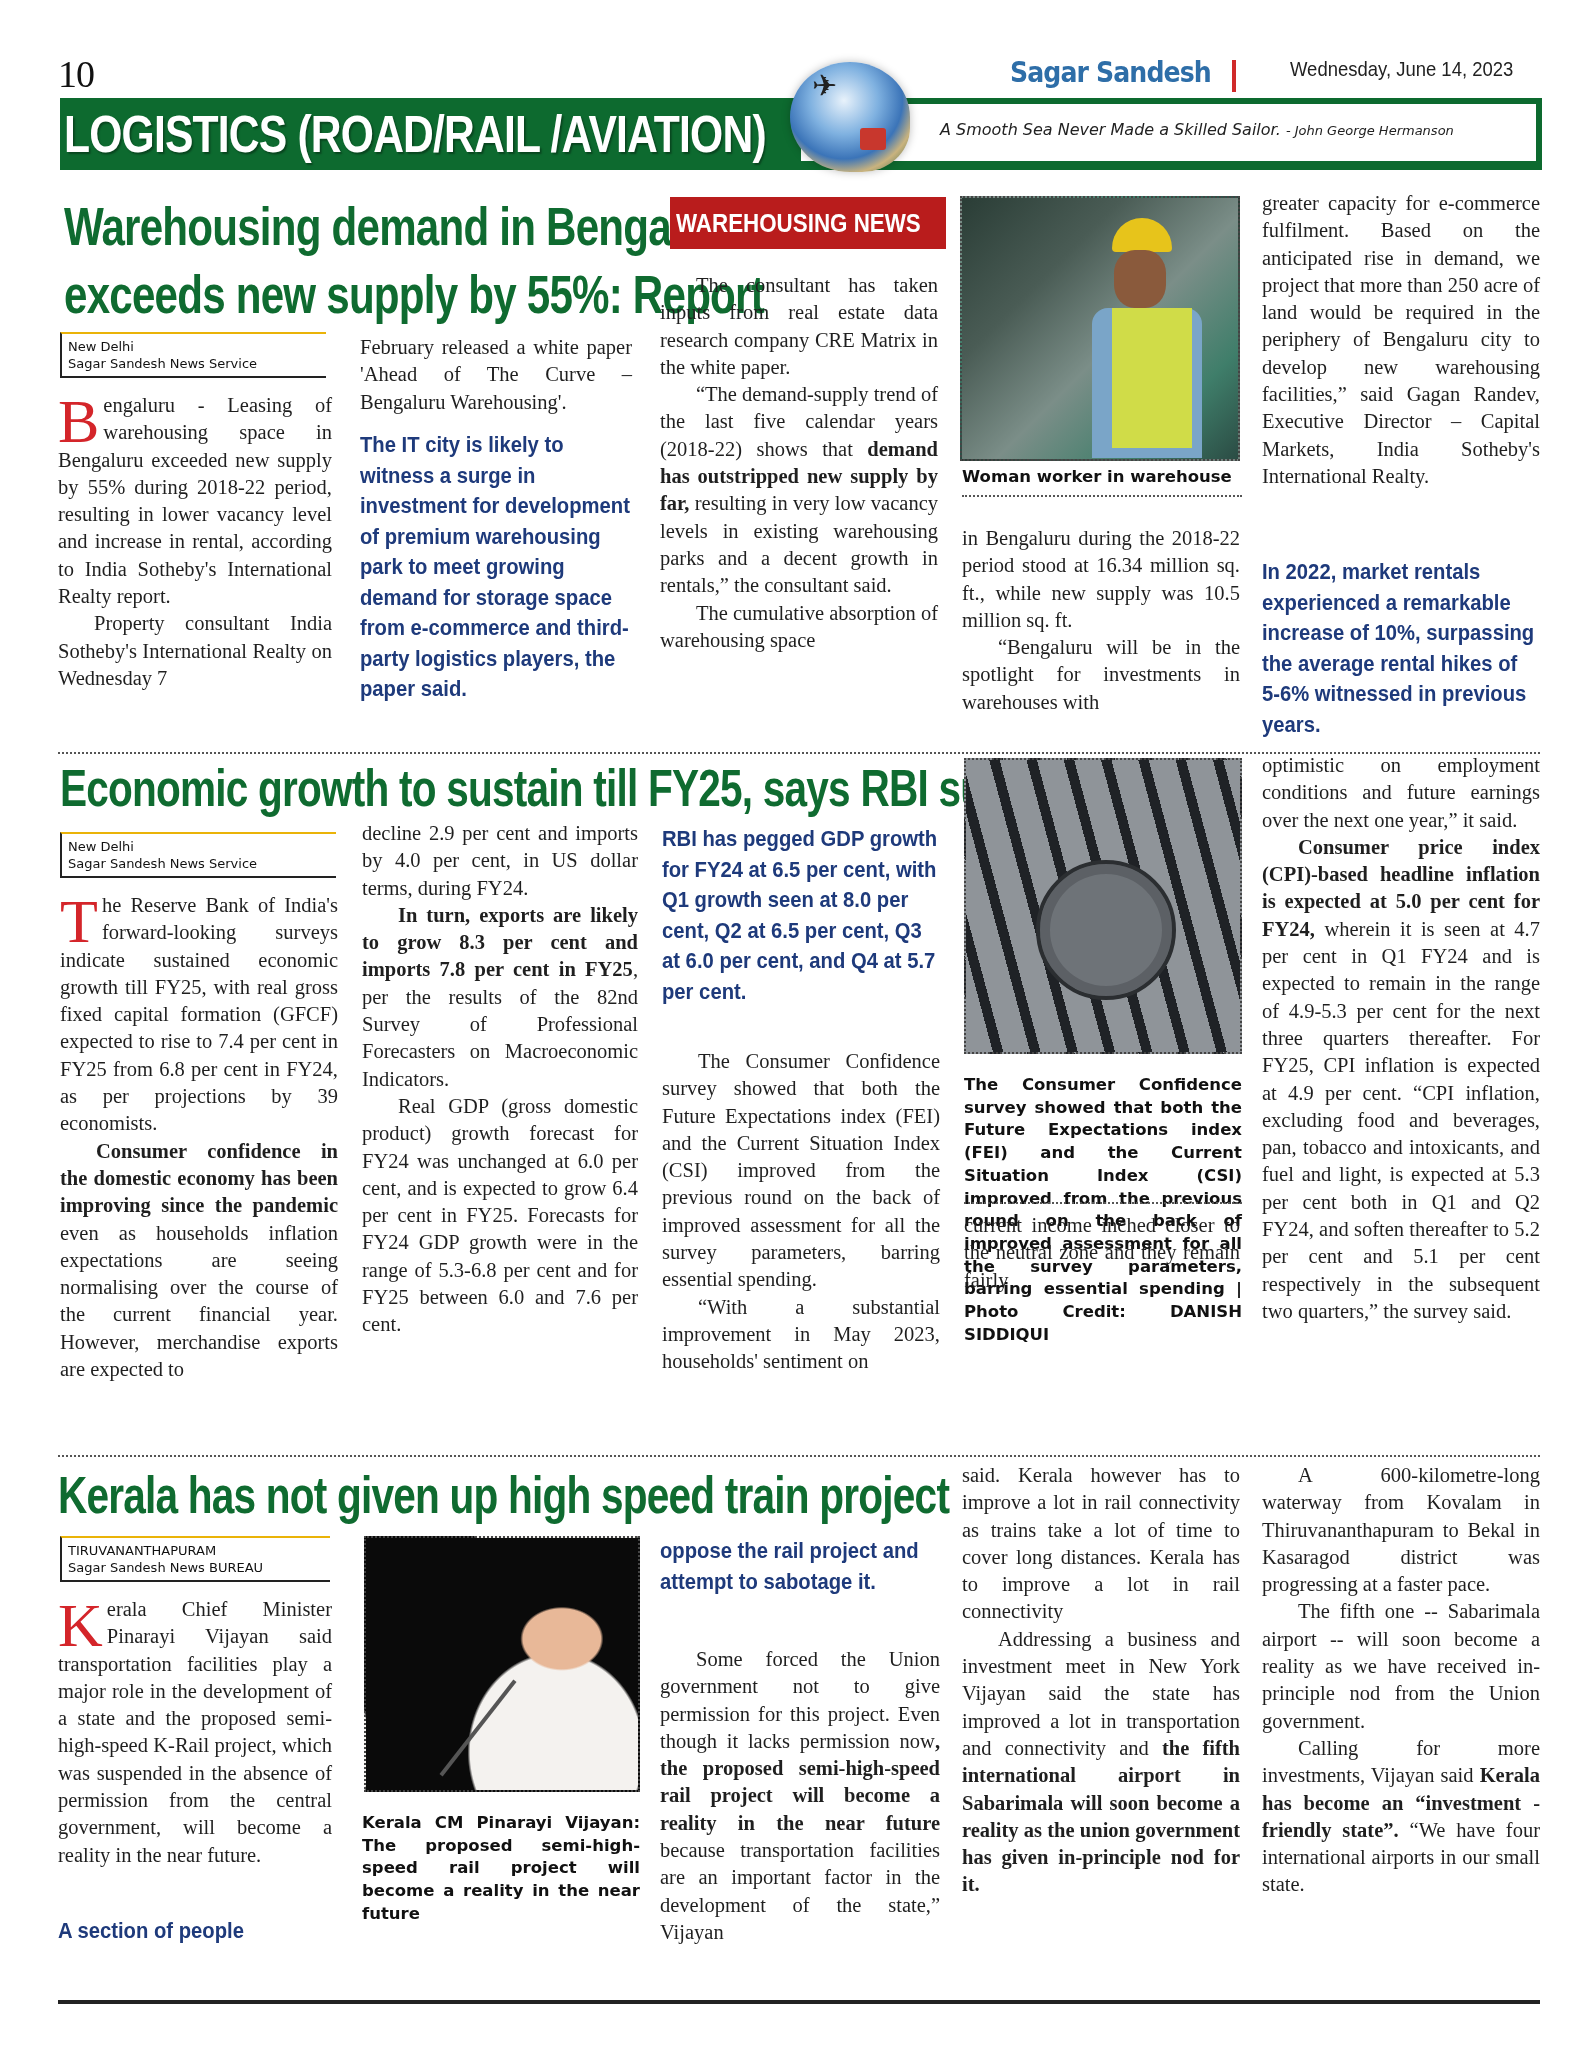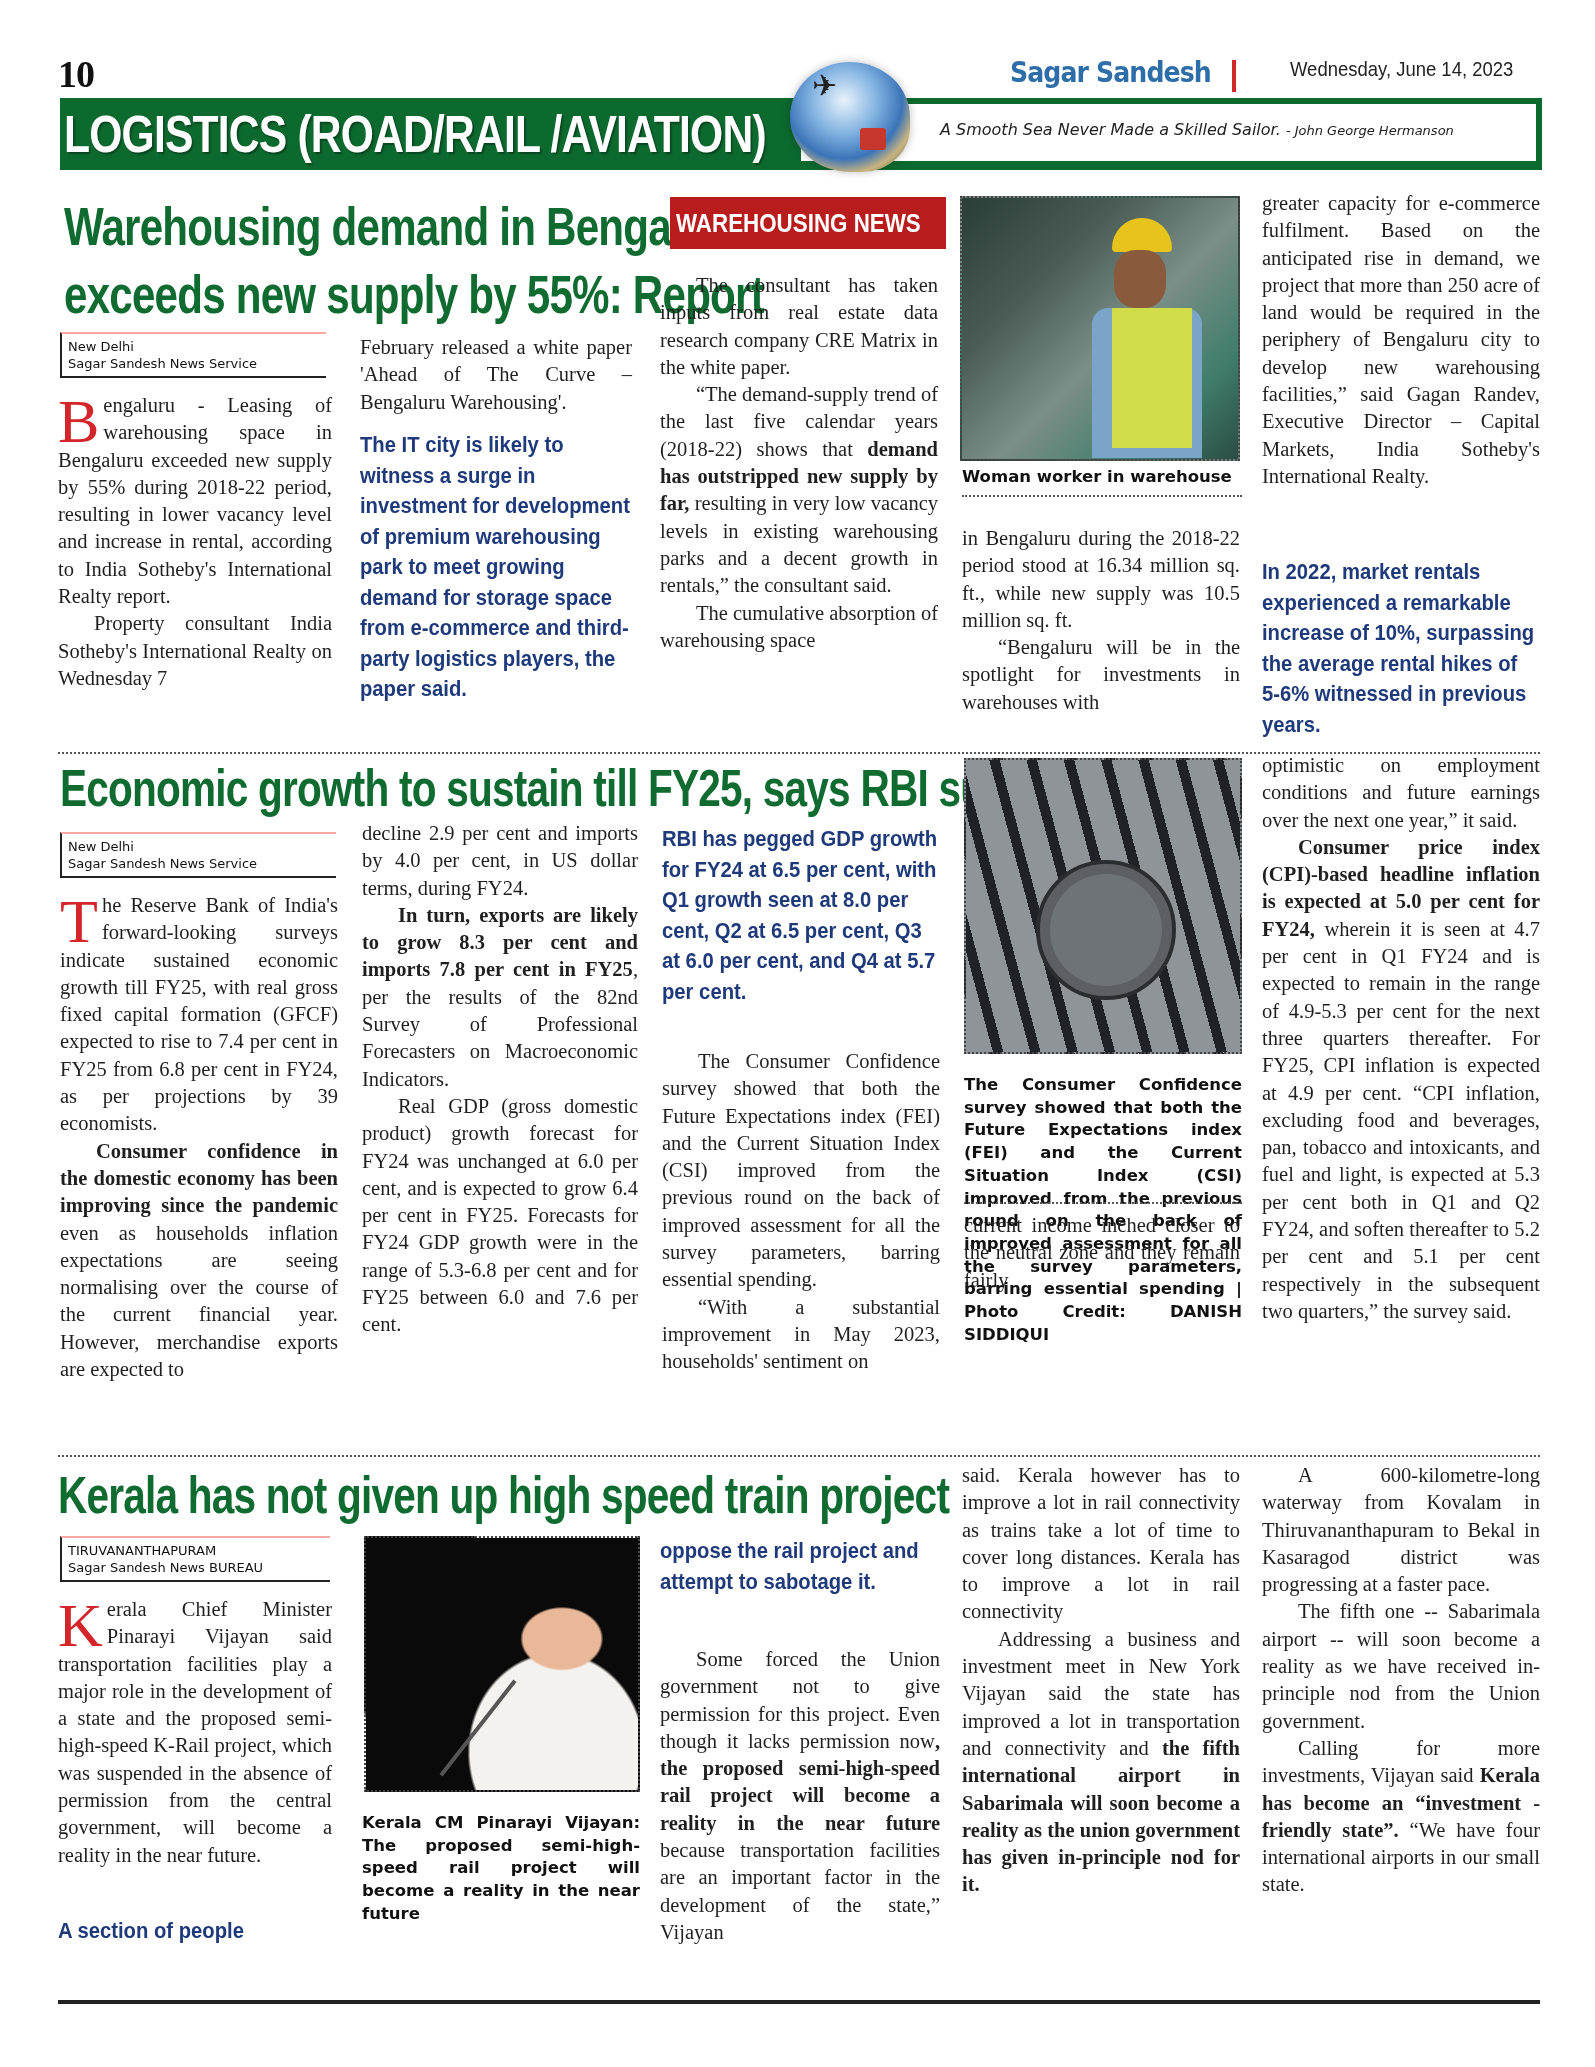--- a/index.html
+++ b/index.html
@@ -2,42 +2,42 @@
 <html><head>
 <meta charset="utf-8">
 <style>
   * { box-sizing: border-box; margin: 0; padding: 0; }
   html, body { width: 1595px; height: 2067px; background: #ffffff; overflow: hidden; }
   body { position: relative; font-family: "Liberation Serif", "DejaVu Serif", serif; color: #1c1c1c; }
 
   .abs { position: absolute; }
 
   
-  .page-num { left: 58px; top: 52px; font-family: "Liberation Serif", serif; font-weight: bold; font-size: 38px; color: #111; letter-spacing: -1px; text-align: right; }
+  .page-num { left: 58px; top: 52px; font-family: "Liberation Serif", serif; font-weight: normal; font-size: 38px; color: #111; letter-spacing: -1px; text-align: right; }
   .masthead { left: 1010px; top: 56px; font-family: "DejaVu Sans", sans-serif; font-weight: bold; font-size: 28px; color: #2e6ea8; letter-spacing: -1px; transform: scaleX(0.9); transform-origin: left; }
   .mast-bar { left: 1232px; top: 60px; width: 4px; height: 32px; background: #d02a2a; }
   .date { left: 1290px; top: 57px; font-family: "Liberation Sans", sans-serif; font-size: 21px; color: #222; transform: scaleX(0.88); transform-origin: left; }
   .section-band { left: 60px; top: 98px; width: 725px; height: 72px; background: #0d6a2f; }
   .section-title { left: 64px; top: 104px; font-family: "Liberation Sans", sans-serif; font-weight: bold; font-size: 52px; color: #fff; letter-spacing: -1px; transform: scaleX(0.82); transform-origin: left; white-space: nowrap; text-shadow: 2px 2px 2px rgba(0,0,0,.35); line-height: 60px; }
   .quote-band { left: 785px; top: 98px; width: 757px; height: 72px; background: #0d6a2f; }
   .quote-inner { left: 801px; top: 104px; width: 735px; height: 57px; background: #fff; }
   .quote-text { left: 940px; top: 120px; font-family: "DejaVu Sans", sans-serif; font-style: italic; font-size: 16px; color: #222; white-space: nowrap; }
   .quote-text .author { font-size: 13px; }
   .globe { left: 790px; top: 62px; width: 120px; height: 110px; border-radius: 50% 50% 40% 50%; background: radial-gradient(circle at 45% 35%, #e8f2fb 0%, #7fb1e0 35%, #3b74b8 60%, #c9b37e 75%, #6a7c57 90%); box-shadow: 0 0 8px rgba(0,0,0,.25); }
   .globe-plane { left: 812px; top: 68px; font-size: 30px; color: #222; }
   .globe-truck { left: 860px; top: 128px; width: 26px; height: 22px; background: #c8372d; border-radius: 3px; }
 
   
   .hl { font-family: "Liberation Sans", sans-serif; font-weight: bold; color: #0f6b30; letter-spacing: -1px; transform: scaleX(0.78); transform-origin: left; white-space: nowrap; }
   .hl1 { left: 64px; top: 192px; font-size: 54px; line-height: 68px; }
   .hl2 { left: 60px; top: 758px; font-size: 52px; line-height: 60px; }
   .hl3 { left: 58px; top: 1465px; font-size: 52px; line-height: 60px; }
 
   
-  .dateline { border-top: 2px solid #fca5a5; border-bottom: 2px solid #222; border-left: 2px solid #222; padding: 4px 6px; font-family: "DejaVu Sans", sans-serif; font-size: 13px; line-height: 17px; color: #111; }
+  .dateline { border-top: 2px solid #eab308; border-bottom: 2px solid #222; border-left: 2px solid #222; padding: 4px 6px; font-family: "DejaVu Sans", sans-serif; font-size: 13px; line-height: 17px; color: #111; }
 
   
   .col { font-size: 20.5px; line-height: 27.3px; text-align: justify; color: #1f1f1f; }
   .col p { text-indent: 0; }
   .col .ind { text-indent: 36px; }
   .col b { font-weight: bold; }
   .dropcap { float: left; font-size: 62px; line-height: 50px; color: #d4252a; margin: 4px 4px 0 0; font-family: "Liberation Serif", serif; }
 
   .pull { font-family: "Liberation Sans", sans-serif; font-weight: bold; color: #1e3a7b; font-size: 22px; line-height: 30.5px; transform: scaleX(0.92); transform-origin: left; }
 

